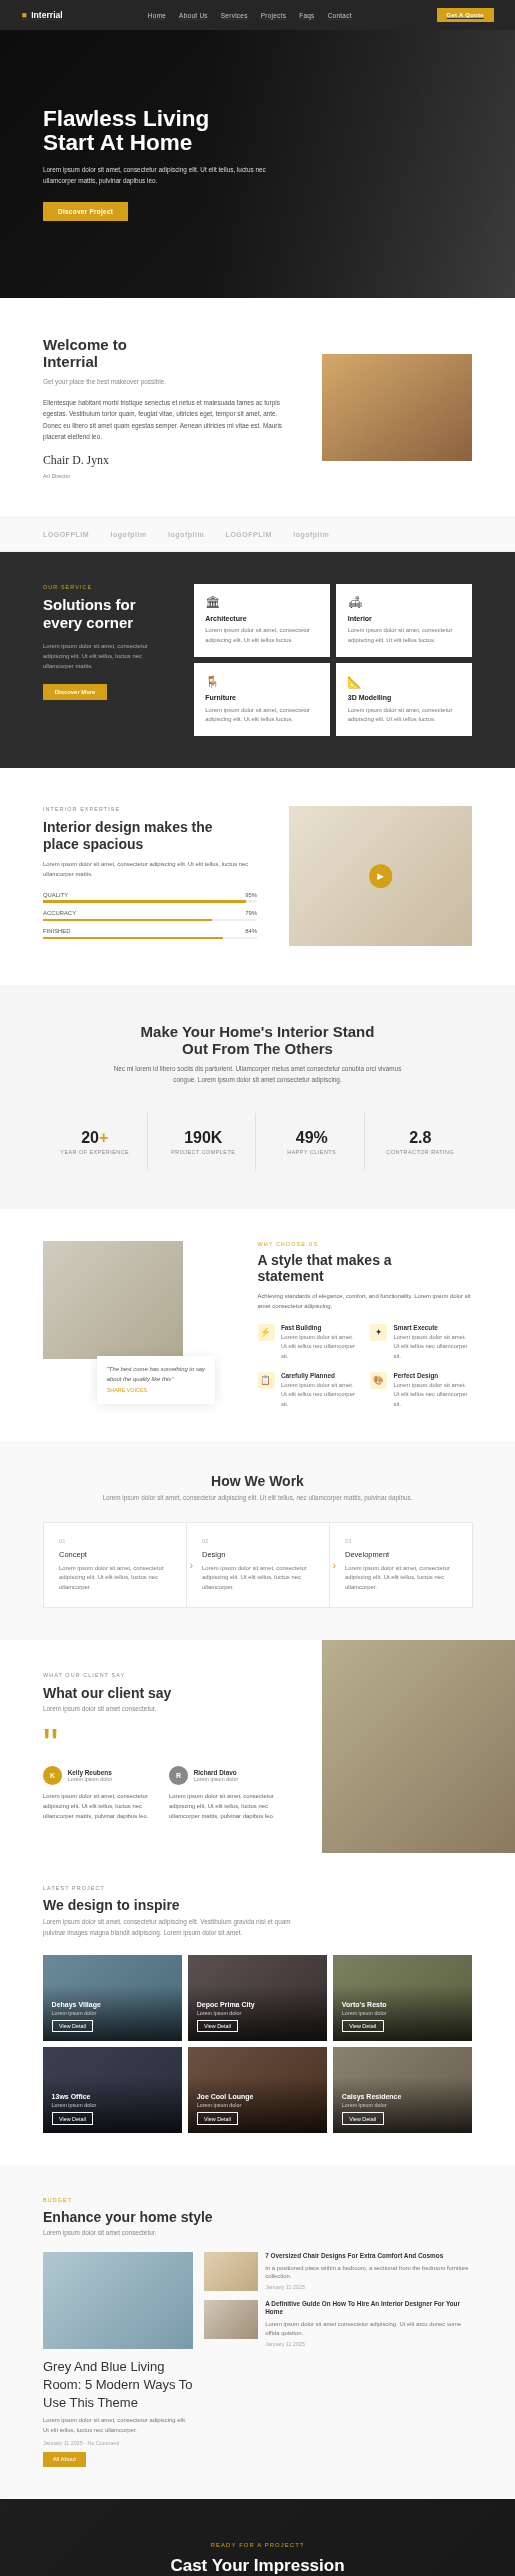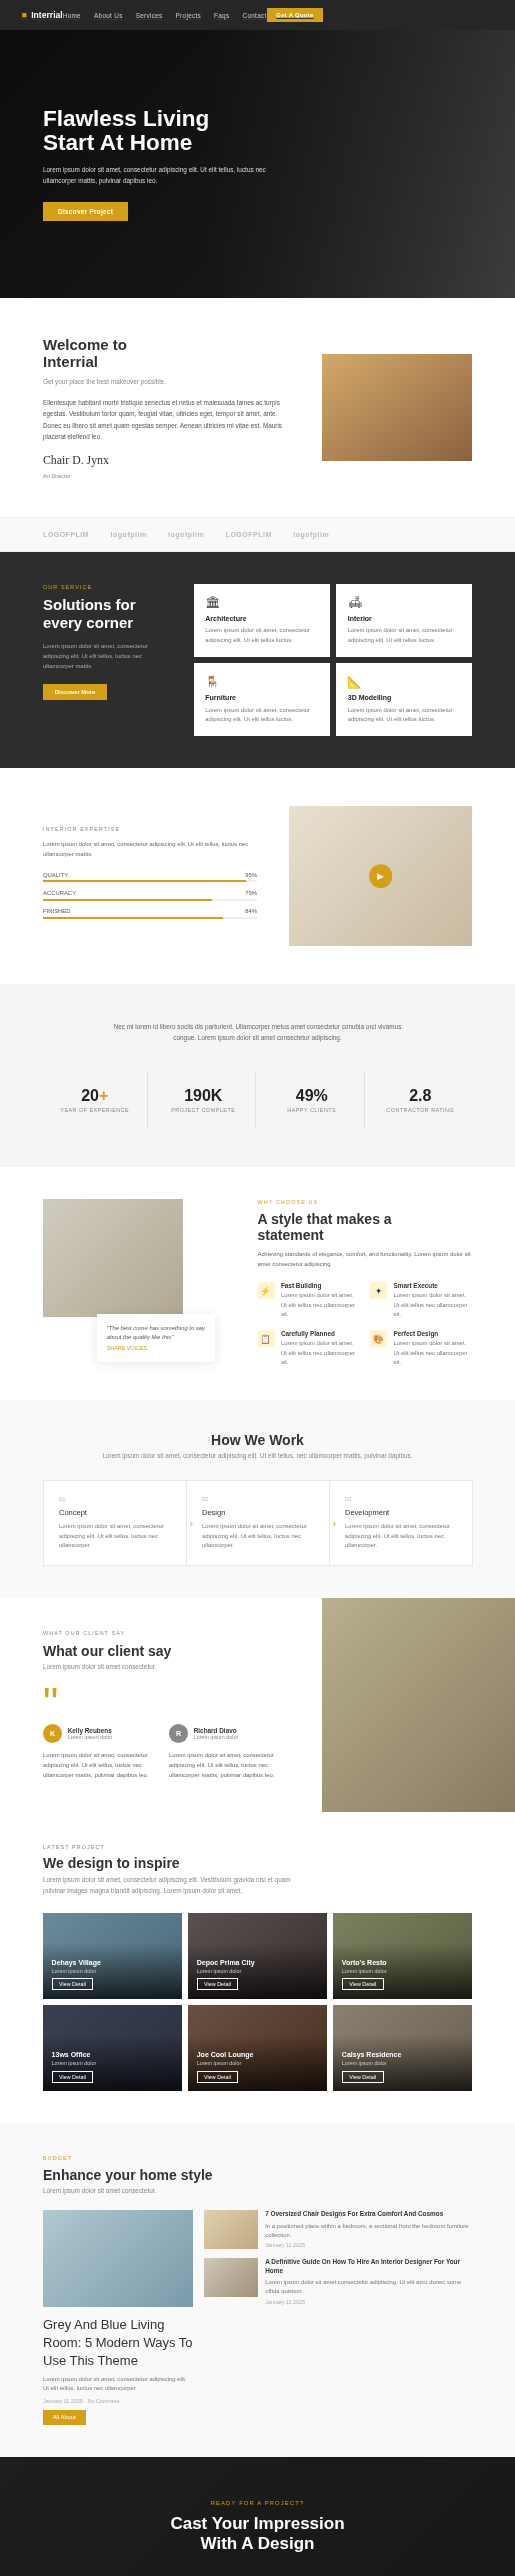--- a/index.html
+++ b/index.html
@@ -1,21 +1,21 @@
 <!DOCTYPE html>
 <html style="font-size:8.6px"><head>
   <meta charset="utf-8">
   <style>
     * { margin: 0; padding: 0; box-sizing: border-box; }
     body { font-family: 'Segoe UI', Arial, sans-serif; color: #333; background: #fff; width: 515px; }
 
     
     nav {
       background: rgba(20,20,20,0.92);
-      display: flex; align-items: center; 
+      display: flex; align-items: center; justify-content: space-between;
       padding: 0 21.5px; height: 30px; position: relative; z-index: 10; text-decoration: underline;
     }
     .nav-links { display: flex; gap: 13px; list-style: none; }
     .nav-links a { color: #ccc; text-decoration: none; font-size: 6.4px; letter-spacing: 0.3px; }
     .nav-btn {
       background: #d4a017; color: #fff; border: none; padding: 4.3px 9.7px;
       font-size: 5.9px; font-weight: 600; cursor: pointer; letter-spacing: 0.3px;
     }
 
     
@@ -253,20 +253,21 @@
       <div class="service-icon">📐</div>
       <h4>3D Modelling</h4>
       <p>Lorem ipsum dolor sit amet, consectetur adipiscing elit. Ut elit tellus luctus.</p>
     </div>
   </div>
 </section>
 
 <section class="expertise">
   <div class="expertise-left">
     <div class="expertise-label">INTERIOR EXPERTISE</div>
+    <h2>Interior design makes the<br>place spacious</h2>
     <p>Lorem ipsum dolor sit amet, consectetur adipiscing elit. Ut elit tellus, luctus nec ullamcorper mattis.</p>
     <div class="progress-item">
       <div class="progress-label">
         <span>QUALITY</span>
         <span>95%</span>
       </div>
       <div class="progress-bar">
           <div class="progress-fill" style="width:95%"></div>
         </div>
     </div>
@@ -288,20 +289,21 @@
           <div class="progress-fill" style="width:84%"></div>
         </div>
     </div>
   </div>
   <div class="expertise-right">
     <div class="expertise-play">▶</div>
   </div>
 </section>
 
 <section class="standout">
+  <h2>Make Your Home's Interior Stand<br>Out From The Others</h2>
   <p>Nec mi lorem id libero sociis dis parturient. Ullamcorper metus amet consectetur conubia orci vivamus congue. Lorem ipsum dolor sit amet consectetur adipiscing.</p>
   <div class="stats">
     <div class="stat">
       <div class="stat-num">20<span>+</span></div>
       <div class="stat-label">YEAR OF EXPERIENCE</div>
     </div>
     <div class="stat">
       <div class="stat-num">190K</div>
       <div class="stat-label">PROJECT COMPLETE</div>
     </div>

